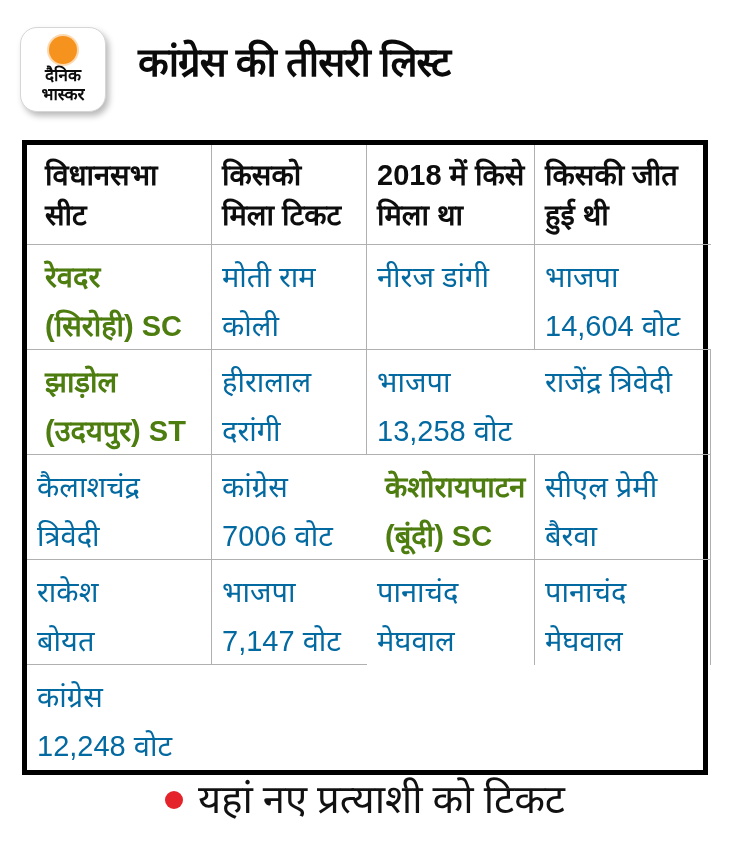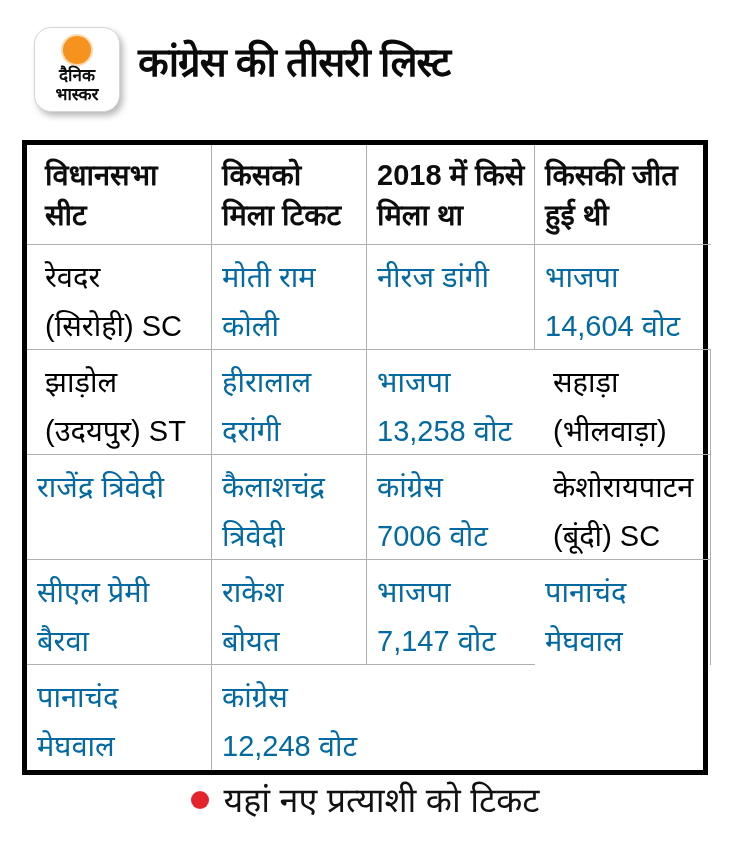--- a/index.html
+++ b/index.html
@@ -9,21 +9,20 @@
     font-family:"Liberation Sans", sans-serif; color:#161616;
   }
 
   
   .logo {
     position:absolute; left:20px; top:27px; width:86px; height:85px;
     background:#ffffff; border:1px solid #d6d6d6; border-radius:17px;
     box-shadow:3px 4px 6px rgba(0,0,0,0.28);
     display:flex; flex-direction:column; align-items:center; justify-content:flex-start;
     padding-top:8px;
-    margin-left:14px;
   }
   .sun {
     width:28px; height:28px; border-radius:50%;
     background:#f6921e;
     box-shadow:0 0 0 2px rgba(246,146,30,0.35);
   }
   .logo-text {
     margin-top:2px; text-align:center; font-weight:bold;
     font-size:17px; line-height:19px; color:#0d0d0d; white-space:pre-line;
   }
@@ -51,32 +50,32 @@
     overflow:hidden;
   }
   .cell.c1 { padding-left:18px; }
   .cell.last-col { border-right:none; }
   .cell.last-row { border-bottom:none; }
   .cell.head {
     font-weight:bold; color:#0d0d0d;
     display:flex; align-items:center;
     line-height:40px; padding-top:0;
   }
-  .cell.seat-red { color:#000000; font-weight:normal; }
+  .cell.seat-red { color:#4d7c0f; font-weight:bold; }
 
   
   .footer {
     position:absolute; left:0; top:782px; width:730px;
     display:flex; align-items:center; justify-content:center; gap:15px;
   }
   .bullet {
     width:18px; height:18px; border-radius:50%; background:#e5232b;
     flex:0 0 auto;
   }
-  .note { font-size:34px; line-height:36px; color:#111111; }
+  .note { font-size:40px; line-height:36px; color:#111111;font-family:Liberation Serif, serif; }
 </style>
 </head>
 <body>
 
 <div class="logo">
   <div class="sun"></div>
   <div class="logo-text">दैनिक
 भास्कर</div>
 </div>
 
@@ -101,22 +100,20 @@
   <div class="cell last-col">भाजपा
 14,604 वोट</div>
 
   <div class="cell c1 seat-red">झाड़ोल
 (उदयपुर) ST</div>
   <div class="cell">हीरालाल
 दरांगी</div>
   <div class="cell last-col">भाजपा
 13,258 वोट</div>
 
-  <div class="cell c1 seat-red">सहाड़ा
-(भीलवाड़ा)</div>
   <div class="cell">राजेंद्र त्रिवेदी</div>
   <div class="cell">कैलाशचंद्र
 त्रिवेदी</div>
   <div class="cell last-col">कांग्रेस
 7006 वोट</div>
 
   <div class="cell c1 seat-red">केशोरायपाटन
 (बूंदी) SC</div>
   <div class="cell">सीएल प्रेमी
 बैरवा</div>

